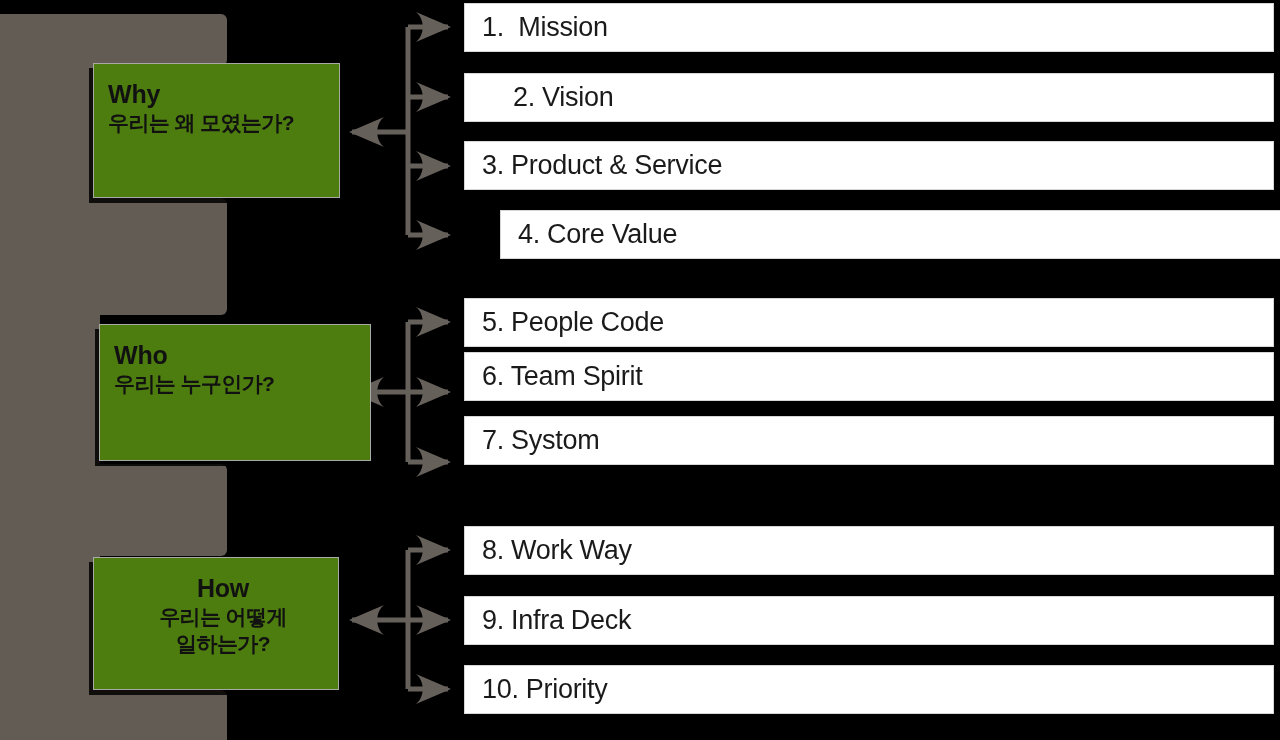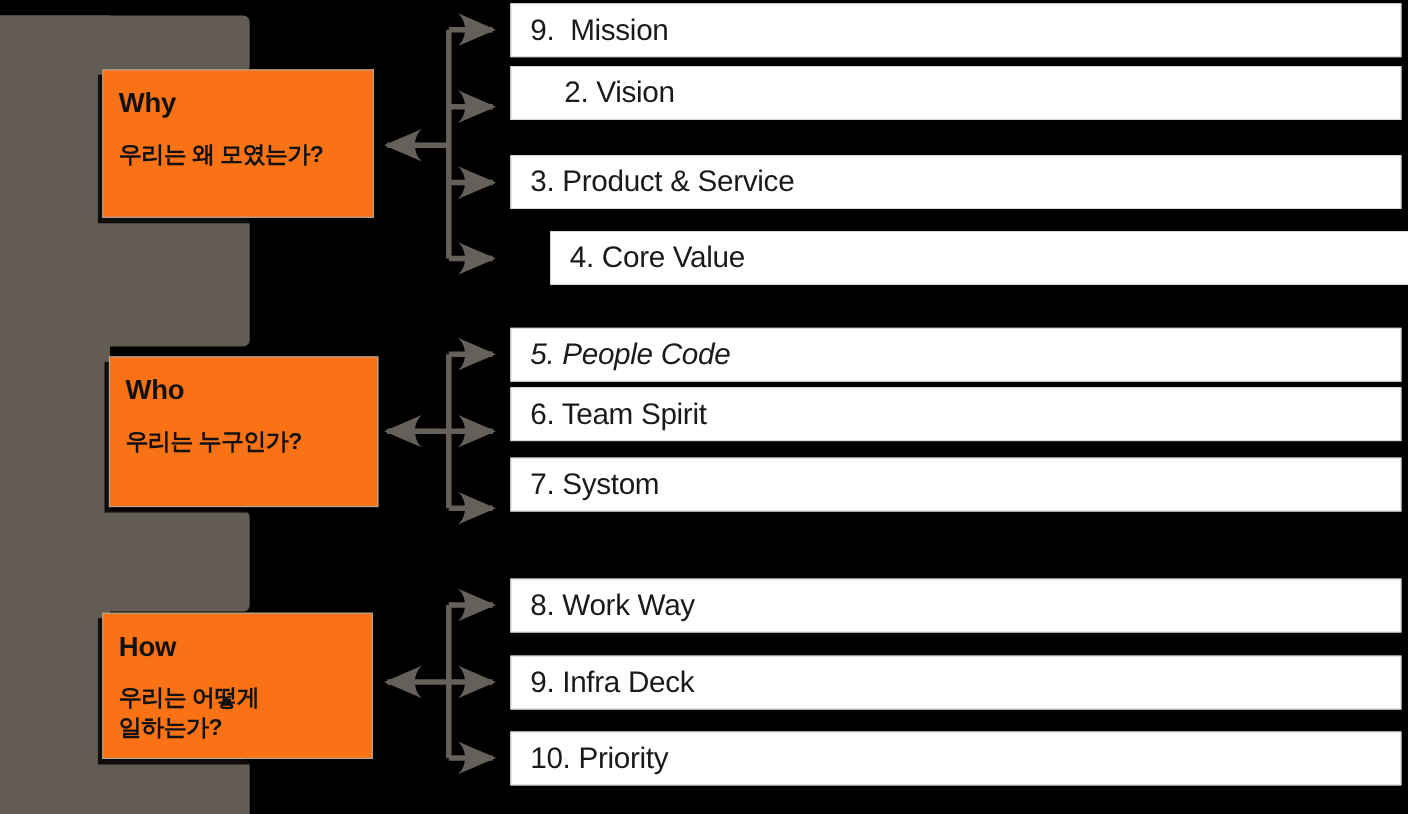--- a/index.html
+++ b/index.html
@@ -30,42 +30,42 @@
     top: 14px;
     width: 100px;
     height: 712px;
     background: #635C55;
     border-radius: 0;
   }
 
   
   .cat-box {
     position: absolute;
-    background: #f97316;
+    background: #4d7c0f;
     border: 1px solid #A9A9A6;
     box-shadow: -4px 5px 0 0 rgba(0,0,0,0.85);
     box-sizing: border-box;
     padding: 16px 0 0 14px;
   }
   .cat-en {
     font-size: 25px;
     font-weight: bold;
     color: #111111;
     line-height: 1.12;
     letter-spacing: -0.2px;
     white-space: nowrap;
   }
   .cat-ko {
     font-size: 21px;
     font-weight: bold;
     color: #111111;
     line-height: 1.28;
     letter-spacing: -0.6px;
     white-space: pre-line;
-    margin-top: 20px;
+    margin-top: 2px;
   }
 
   
   .item-box {
     position: absolute;
     left: 464px;
     width: 810px;
     height: 49px;
     background: #FFFFFF;
     border: 1px solid #D6D6D6;
@@ -135,45 +135,45 @@
       <line x1="408" y1="689" x2="448" y2="689" marker-end="url(#arw)"></line>
       <line x1="408" y1="620" x2="352" y2="620" marker-end="url(#arwL)"></line>
     </g>
   </svg>
 
   <div class="cat-box" style="left:93px; top:63px; width:247px; height:135px;">
     <div class="cat-en">Why</div>
     <div class="cat-ko">우리는 왜 모였는가?</div>
   </div>
 
-  <div class="cat-box" style="left:99px; top:324px; width:245px; height:137px;">
+  <div class="cat-box" style="left:99px; top:324px; width:272px; height:137px;">
     <div class="cat-en">Who</div>
     <div class="cat-ko">우리는 누구인가?</div>
   </div>
 
-  <div class="cat-box" style="left:93px; top:557px; width:246px; height:133px;">
+  <div class="cat-box" style="left:93px; top:557px; width:246px; height:133px;text-align:center;">
     <div class="cat-en">How</div>
     <div class="cat-ko">우리는 어떻게
 일하는가?</div>
   </div>
 
   <div class="item-box" style="top:3px;">
-    <span class="item-label">9.  Mission</span>
+    <span class="item-label">1.  Mission</span>
   </div>
-  <div class="item-box" style="top:60px;padding-left:48px;">
+  <div class="item-box" style="top:73px;padding-left:48px;">
     <span class="item-label">2. Vision</span>
   </div>
   <div class="item-box" style="top:141px;text-align:right;">
     <span class="item-label">3. Product &amp; Service</span>
   </div>
   <div class="item-box" style="top:210px;margin-left:36px;">
     <span class="item-label">4. Core Value</span>
   </div>
 
-  <div class="item-box" style="top:298px;font-style:italic;">
+  <div class="item-box" style="top:298px;">
     <span class="item-label">5. People Code</span>
   </div>
   <div class="item-box" style="top:352px;">
     <span class="item-label">6. Team Spirit</span>
   </div>
   <div class="item-box" style="top:416px;">
     <span class="item-label">7. Systom</span>
   </div>
 
   <div class="item-box" style="top:526px;">

